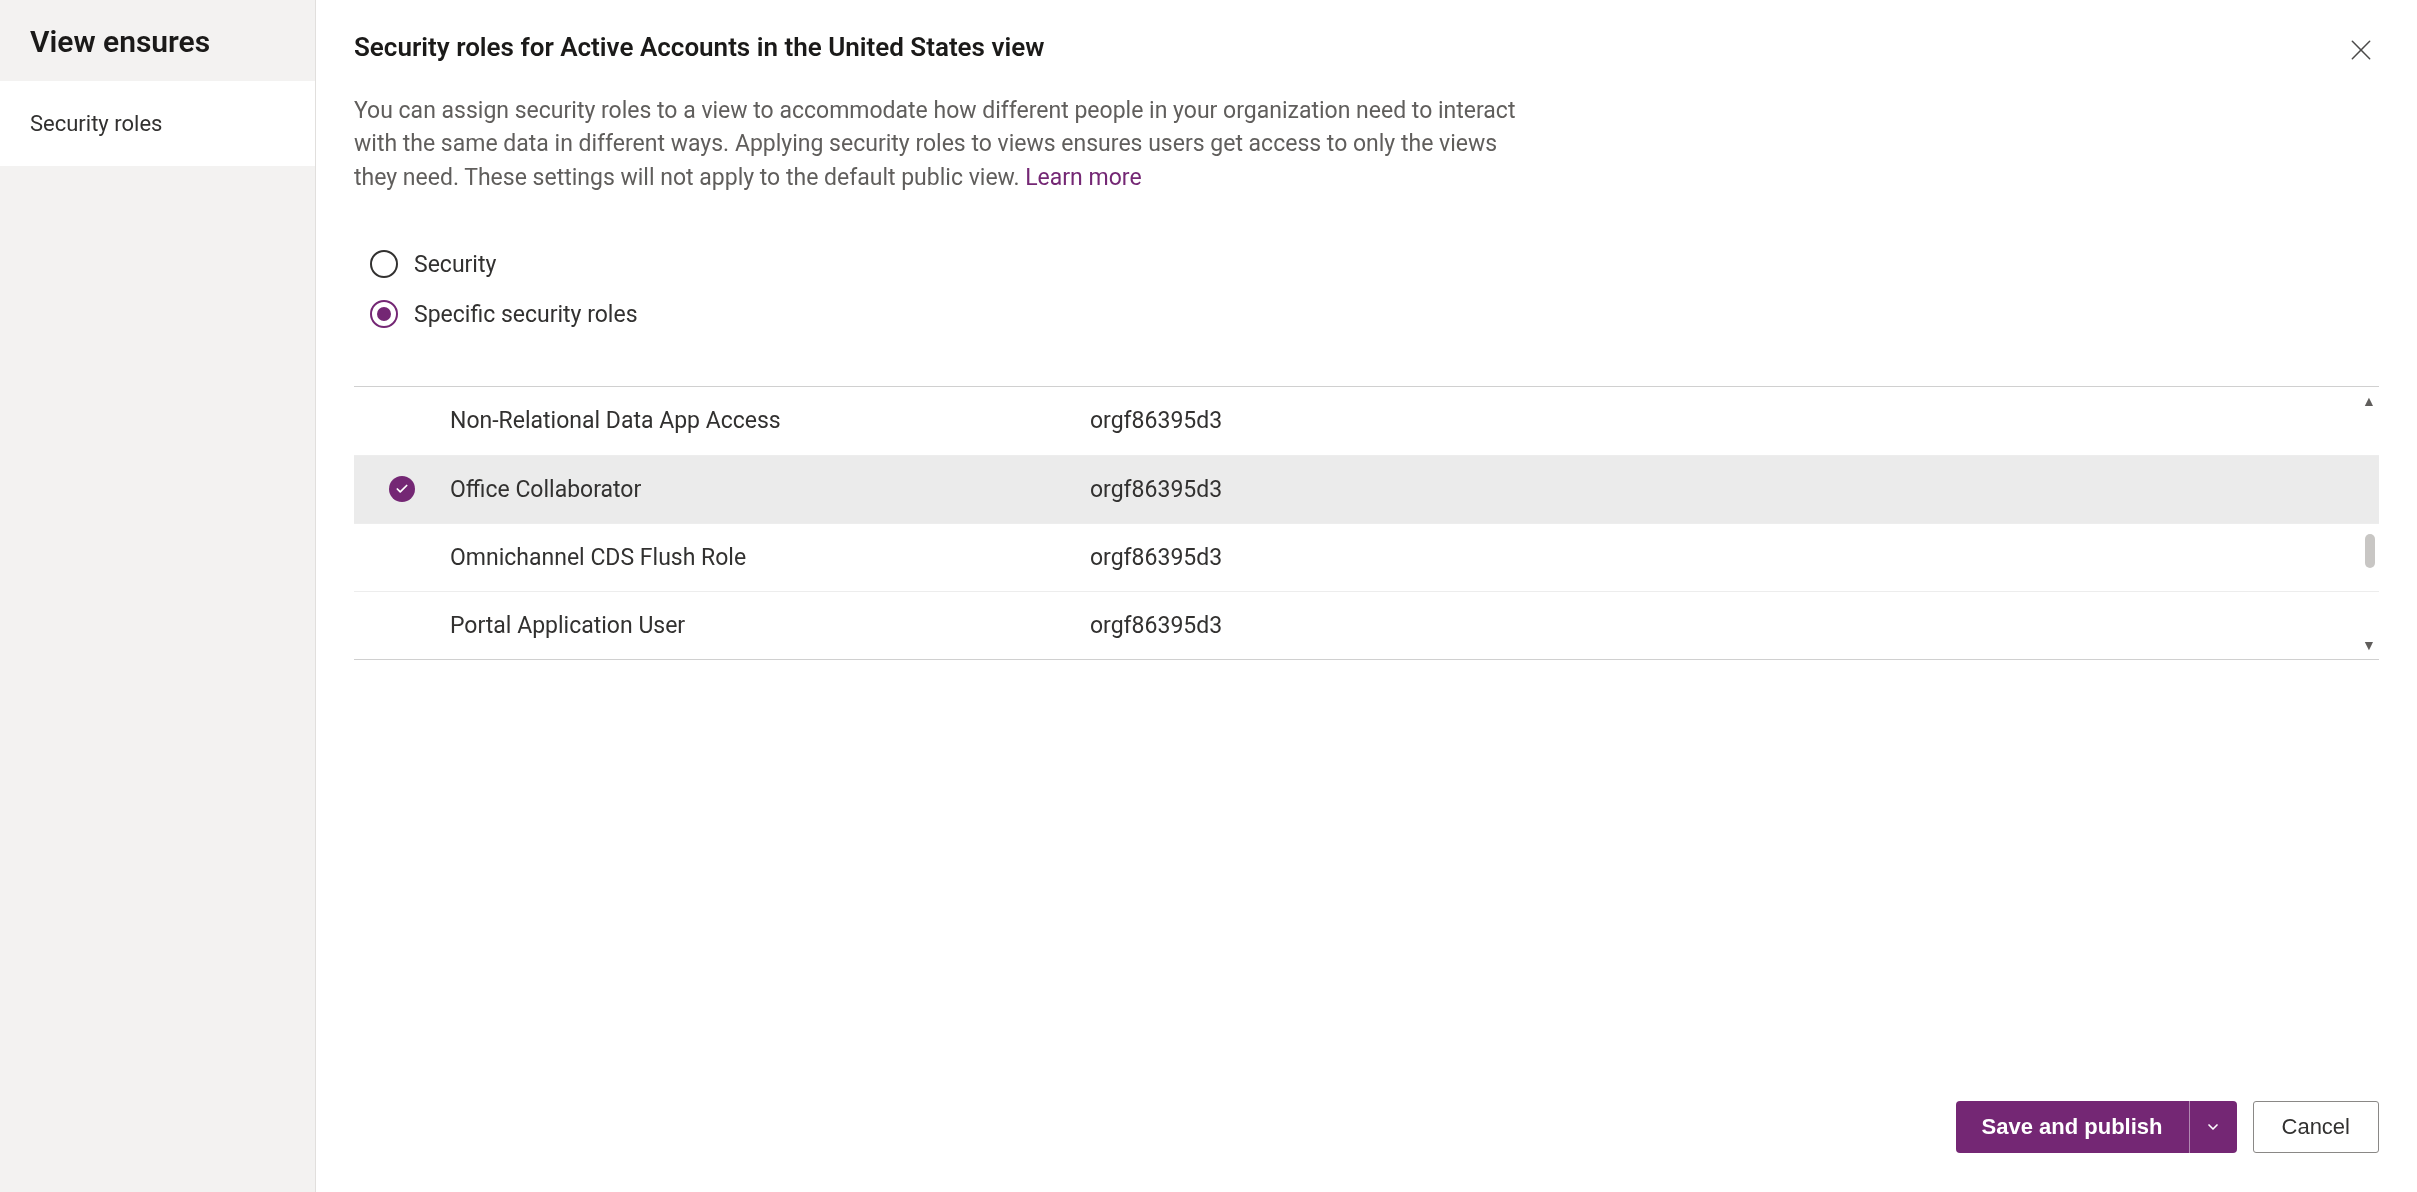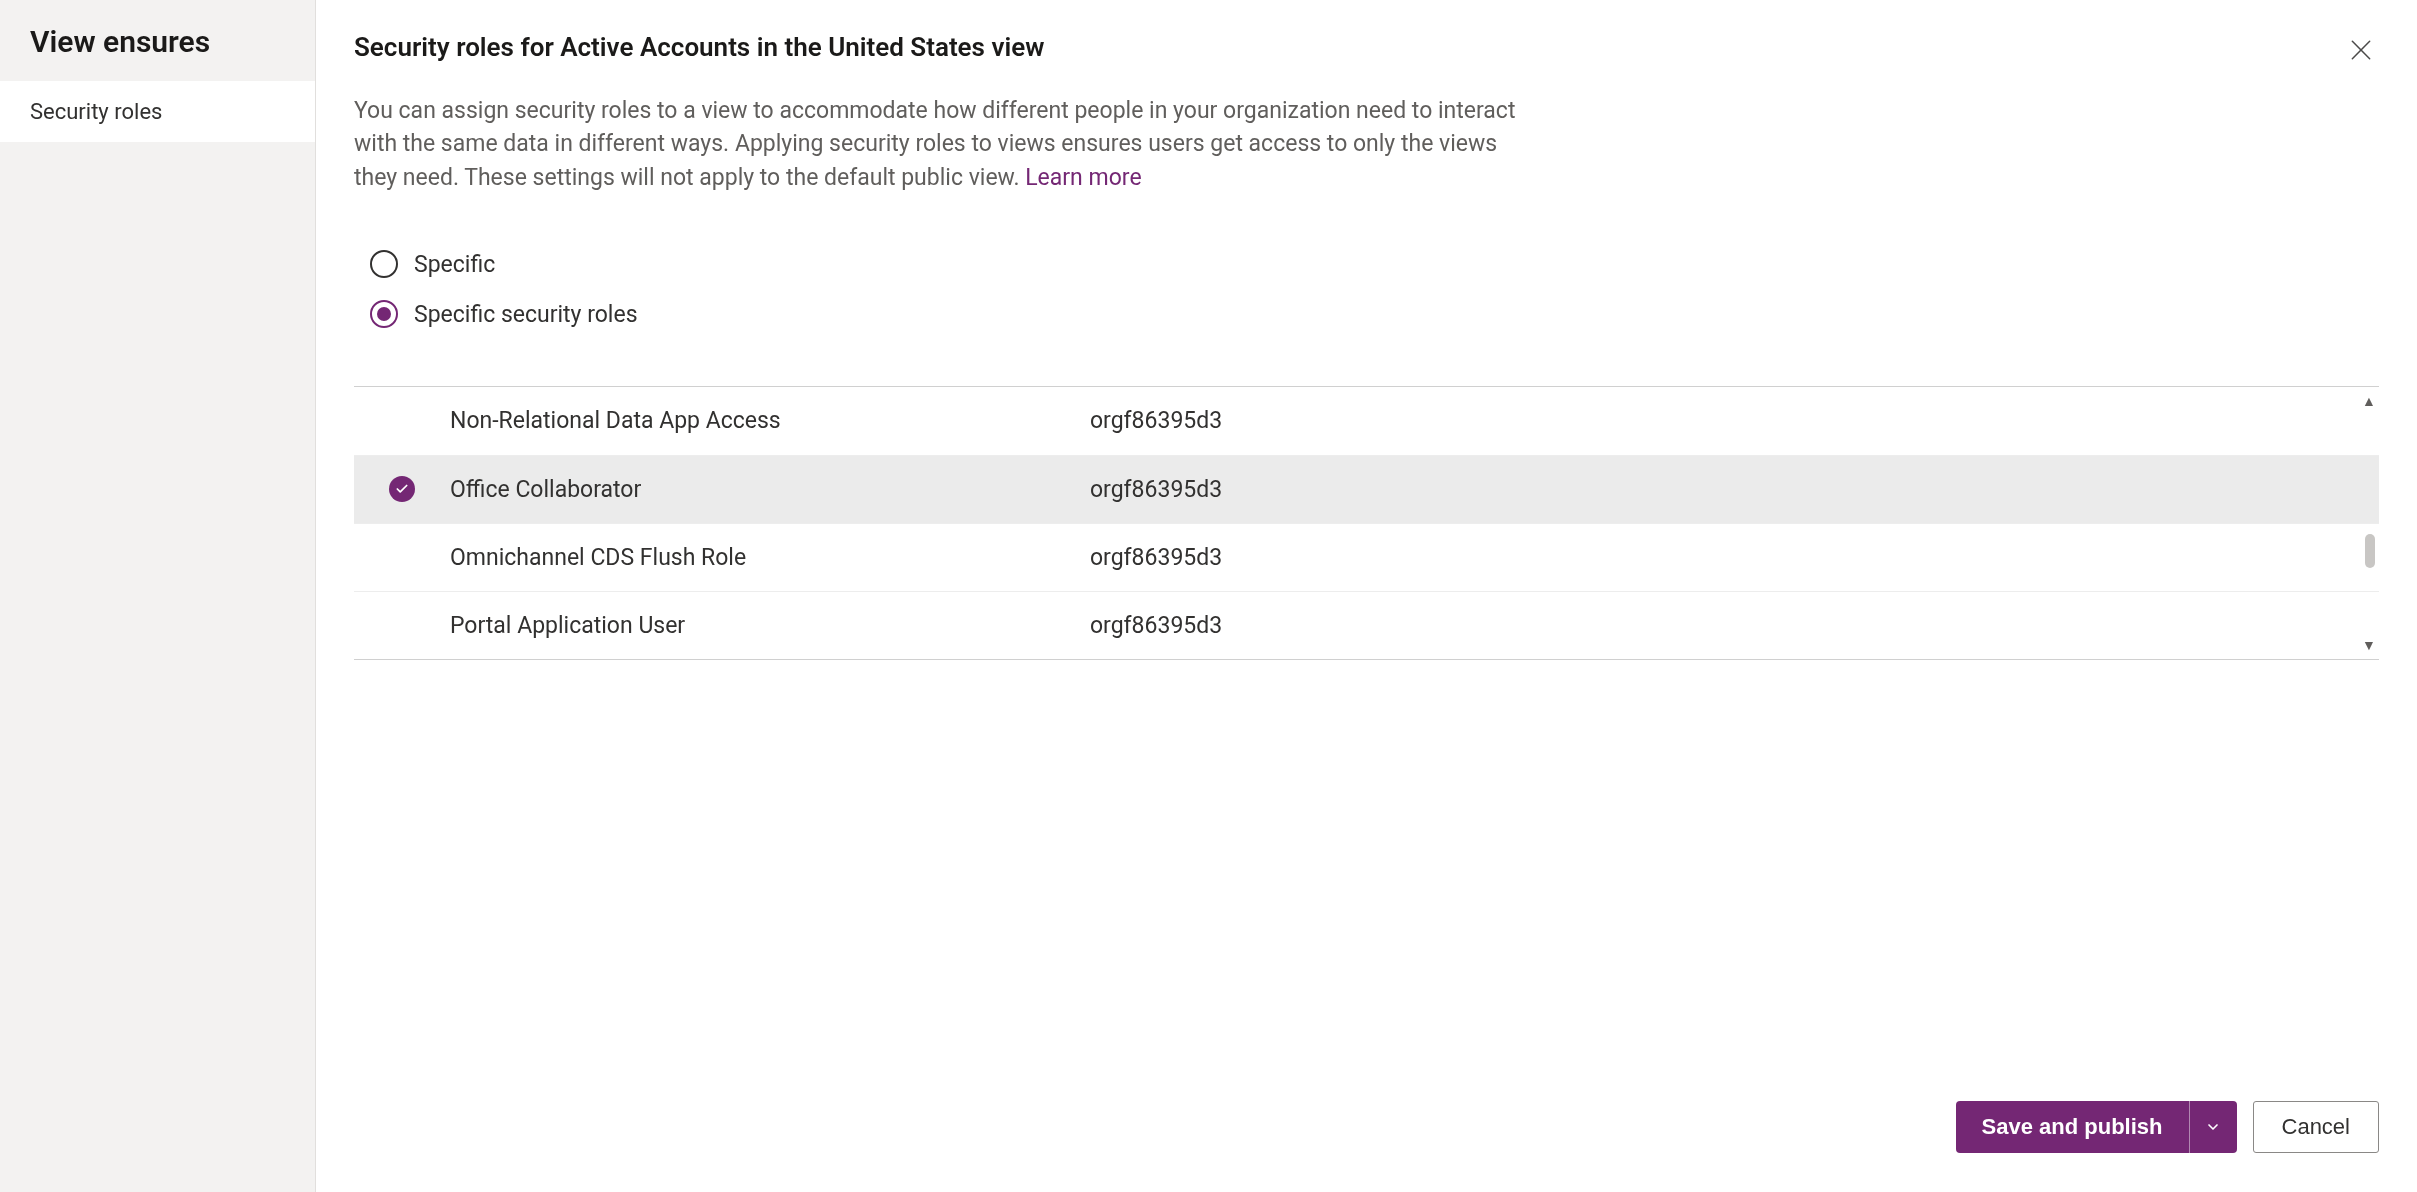--- a/index.html
+++ b/index.html
@@ -24,21 +24,21 @@
     flex-shrink: 0;
   }
   .sidebar-title {
     font-size: 30px;
     font-weight: 600;
     padding: 24px 30px 22px;
     color: #1b1a19;
   }
   .sidebar-item {
     background: #fff;
-    padding: 18px 30px;
+    padding: 30px 30px;
     font-size: 22px;
     font-weight: 400;
     color: #323130;
     cursor: pointer;
   }
   
   .main {
     flex: 1;
     display: flex;
     flex-direction: column;
@@ -248,21 +248,21 @@
       </div>
     </div>
 
     <p class="description">
       <span>You can assign security roles to a view to accommodate how different people in your organization need to interact with the same data in different ways. Applying security roles to views ensures users get access to only the views they need. These settings will not apply to the default public view. </span><a class="learn-more">Learn more</a>
     </p>
 
     <div class="radio-group">
       <div class="radio-option">
         <span class="radio-circle"></span>
-        <span class="radio-label">Specific</span>
+        <span class="radio-label">Security</span>
       </div>
       <div class="radio-option selected">
         <span class="radio-circle">
             <span class="radio-dot"></span>
           </span>
         <span class="radio-label">Specific security roles</span>
       </div>
     </div>
 
     <div class="role-table-wrap role-table-border">

